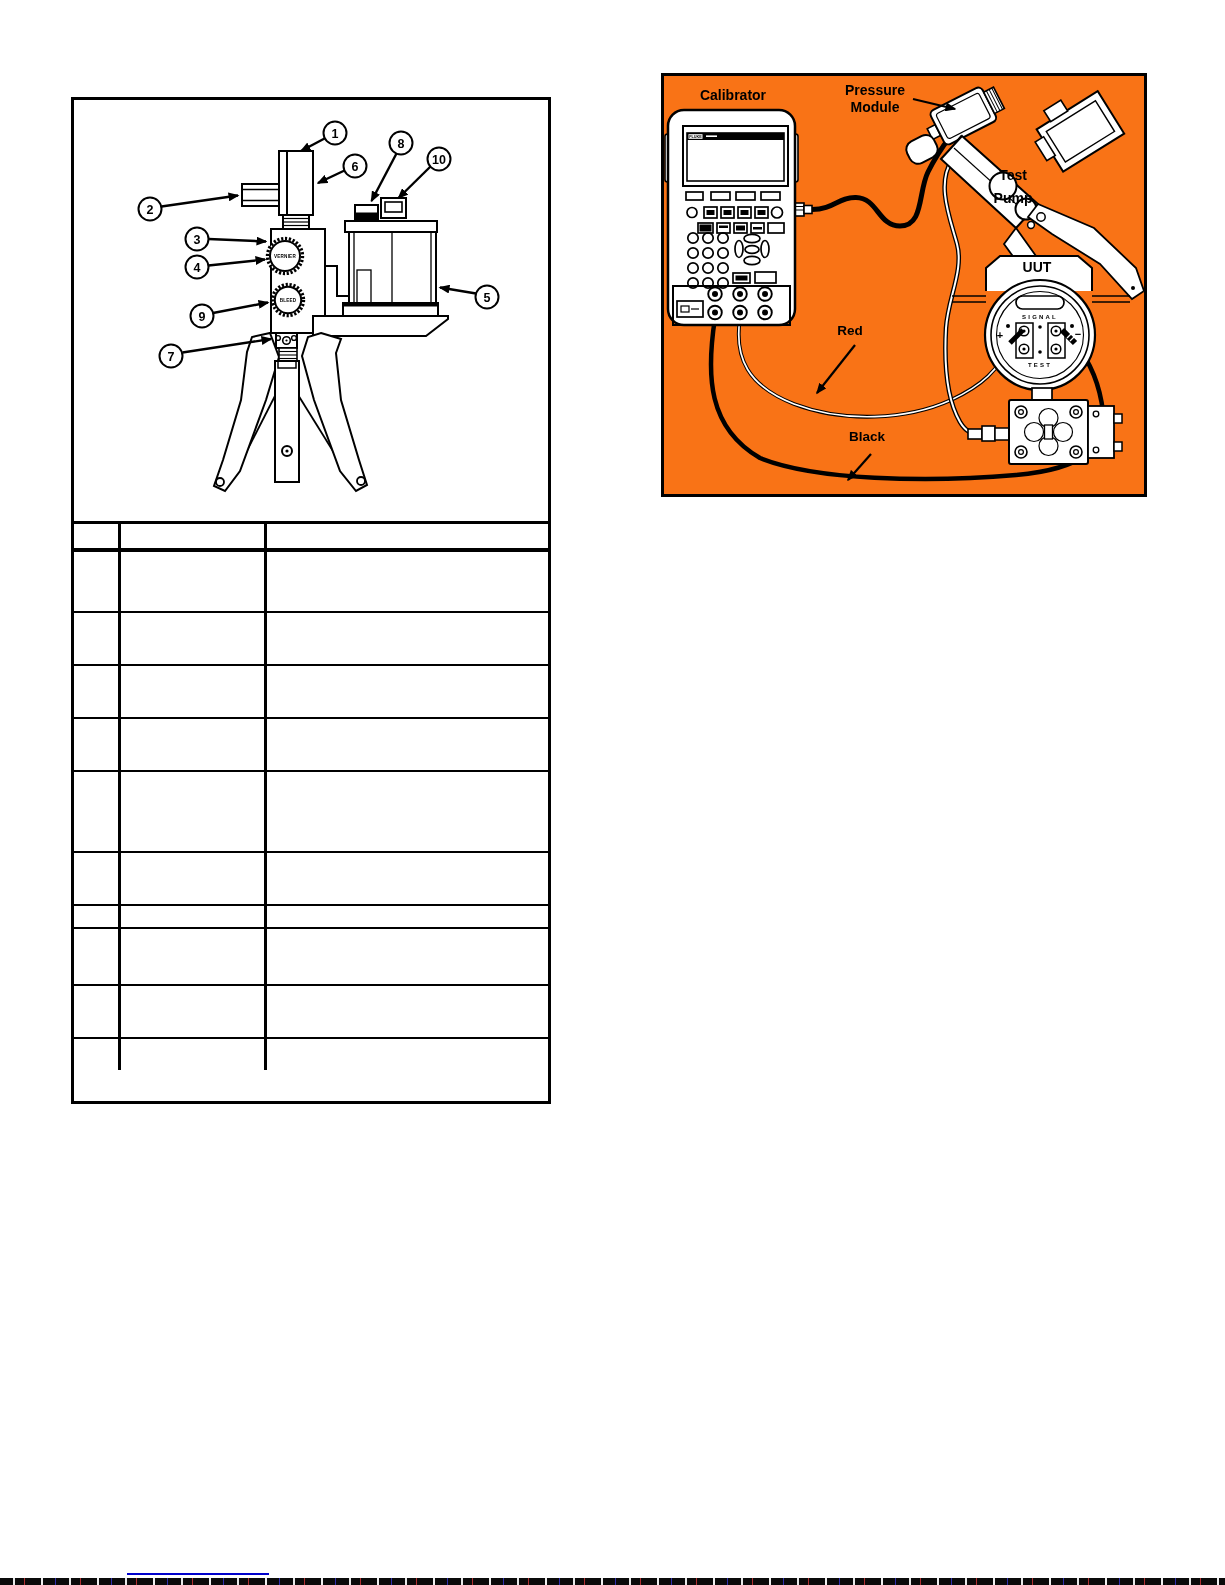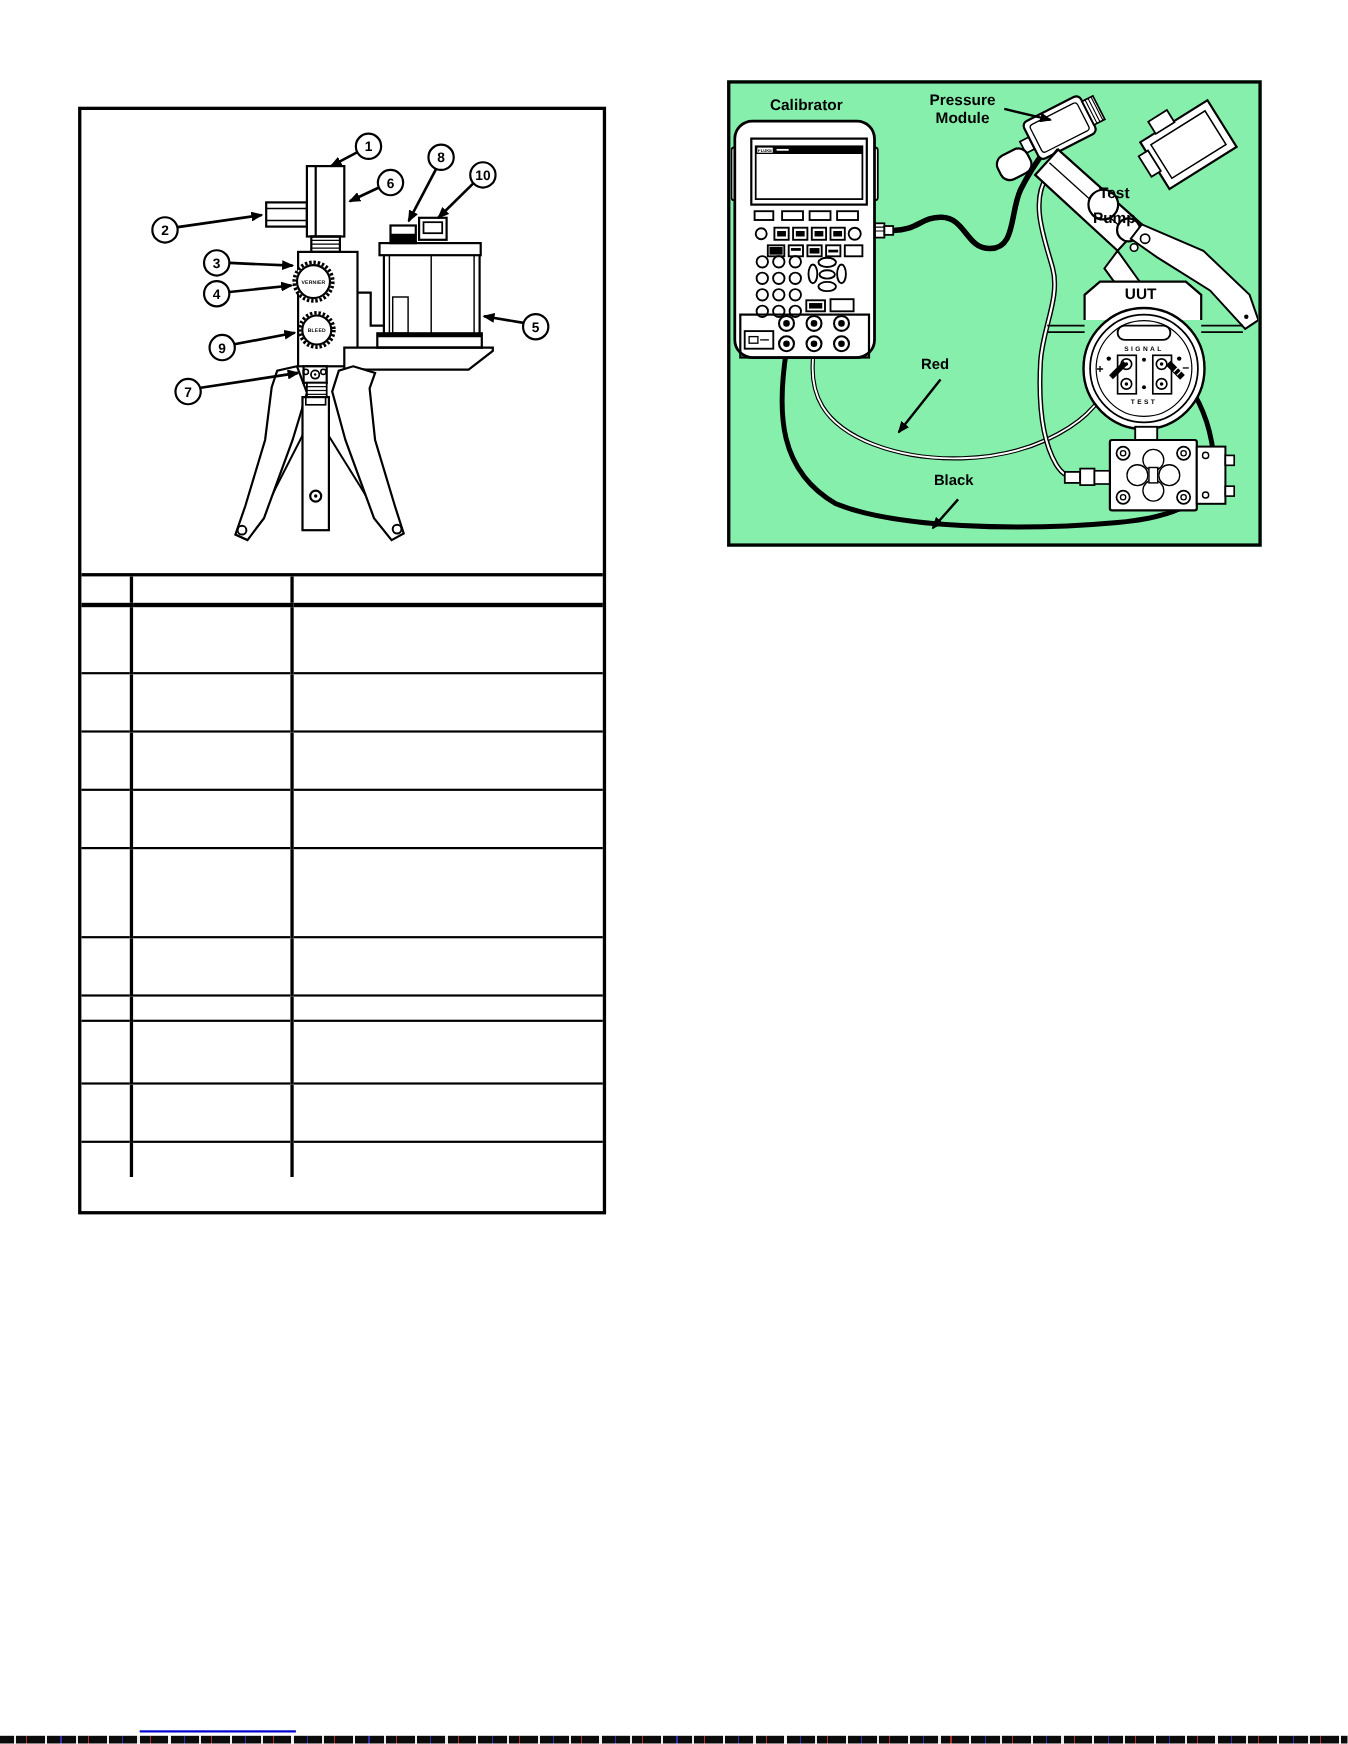--- a/index.html
+++ b/index.html
@@ -12,21 +12,21 @@
   #parts-table{border-collapse:collapse;width:100%;table-layout:fixed;}
   #parts-table td{border-bottom:2px solid #000;padding:0;font-size:11px;color:#000;overflow:hidden;}
   #parts-table td.c1,#parts-table td.c2{border-right:3px solid #000;}
   #parts-table thead td{border-bottom:4px solid #000;height:24px;}
   #parts-table tr.r0 td{height:59px;} #parts-table tr.r1 td{height:51px;}
   #parts-table tr.r2 td{height:51px;} #parts-table tr.r3 td{height:51px;}
   #parts-table tr.r4 td{height:79px;} #parts-table tr.r5 td{height:51px;}
   #parts-table tr.r6 td{height:21px;} #parts-table tr.r7 td{height:55px;}
   #parts-table tr.r8 td{height:51px;} #parts-table tr.r9 td{height:31px;border-bottom:none;}
   
-  #fig2{left:661px;top:73px;width:486px;height:424px;border:3px solid #000;box-sizing:border-box;background:#86efac;}
+  #fig2{left:661px;top:73px;width:486px;height:424px;border:3px solid #000;box-sizing:border-box;background:#f97316;}
   #fig2 svg{display:block;width:100%;height:100%;}
   
   #footer-link{left:127px;top:1573px;width:142px;height:2px;background:#0000cc;}
   #page-edge{left:0;top:1578px;width:1225px;height:7px;
     background:repeating-linear-gradient(90deg,#0a0a0a 0 13px,#e8e8e8 13px 15px,#0a0a0a 15px 24px,#b03030 24px 25px,#0a0a0a 25px 41px,#f0f0f0 41px 43px,#0a0a0a 43px 55px,#3030b0 55px 56px);}
   text{font-family:"Liberation Sans",sans-serif;}
   .callout-num{font-size:12.5px;font-weight:bold;}
   .fig-label{font-size:14px;font-weight:bold;}
   .wire-label{font-size:13.5px;font-weight:bold;}
   .knob-label{font-size:4.6px;font-weight:bold;letter-spacing:.2px;}

